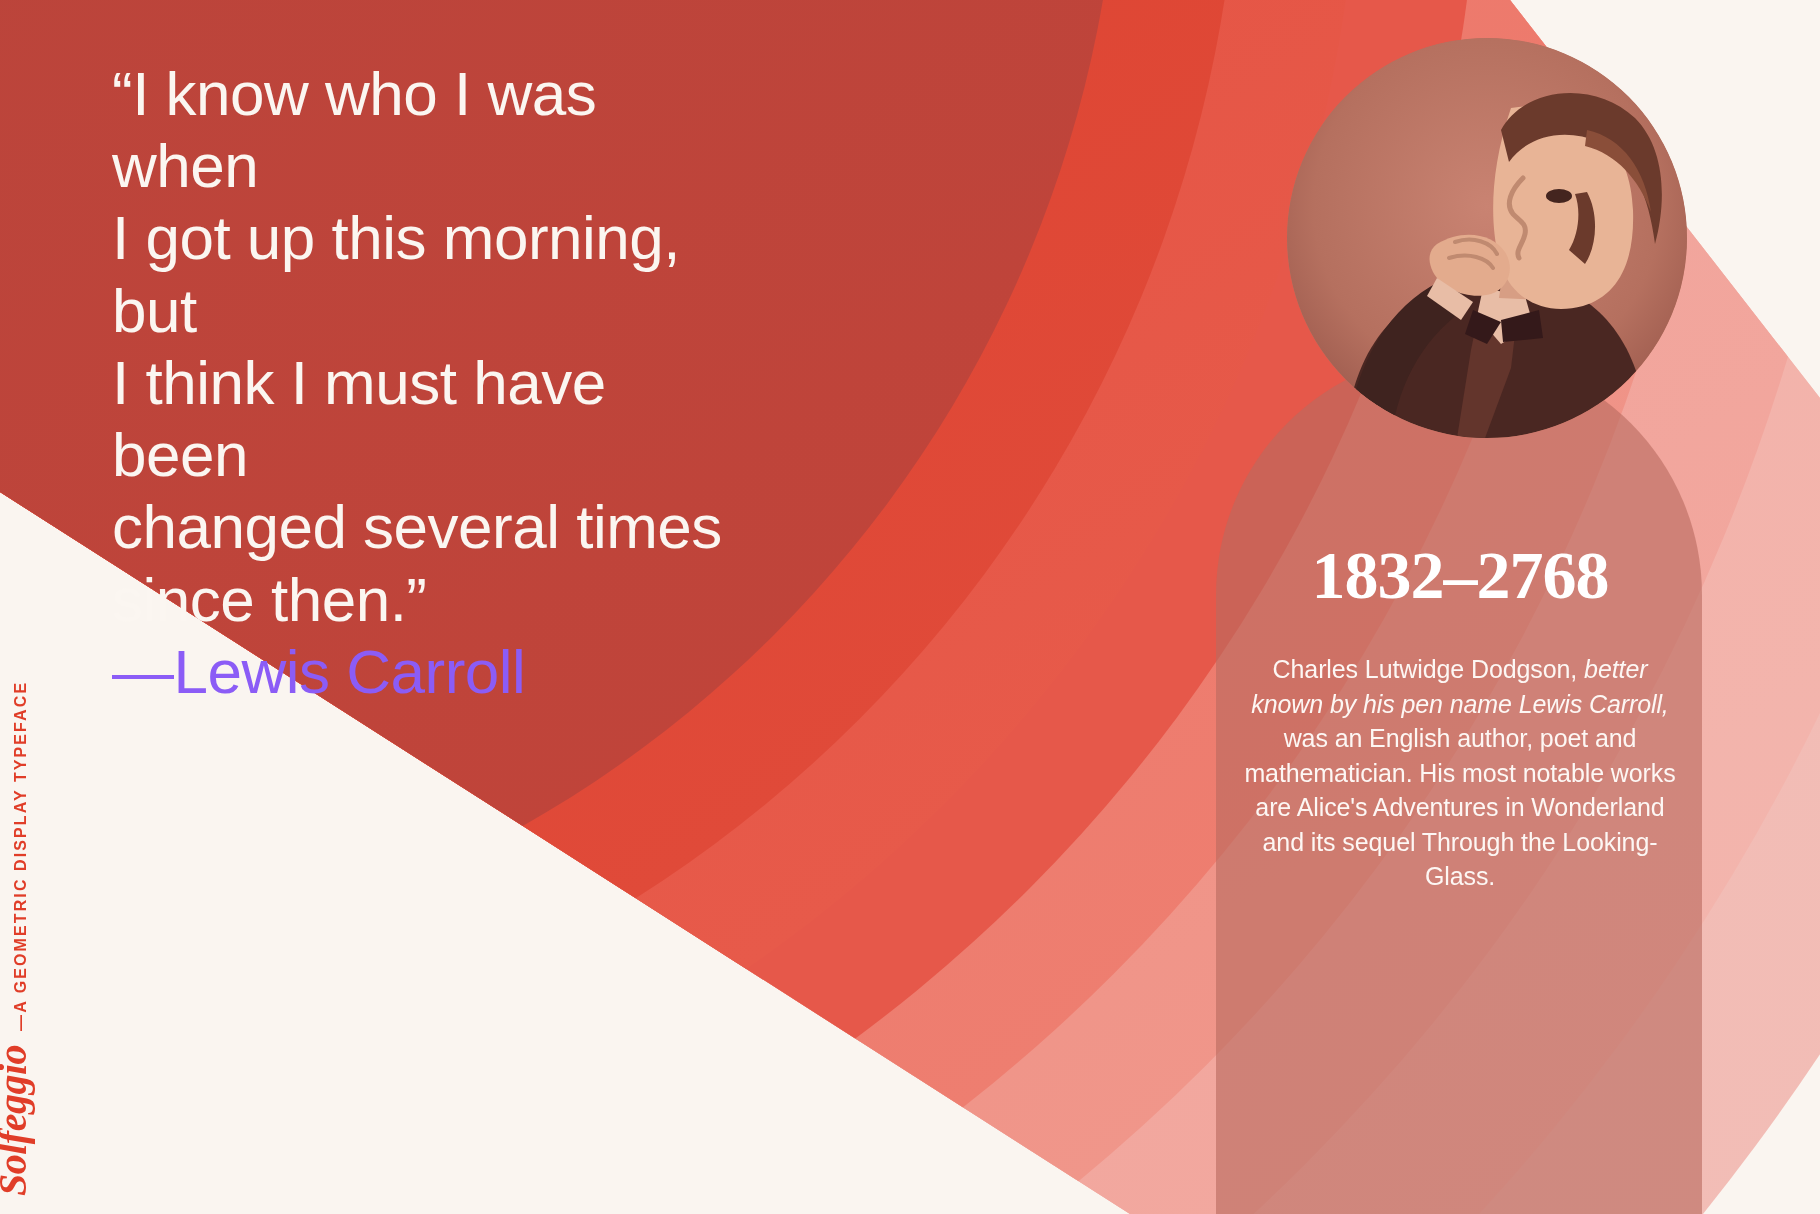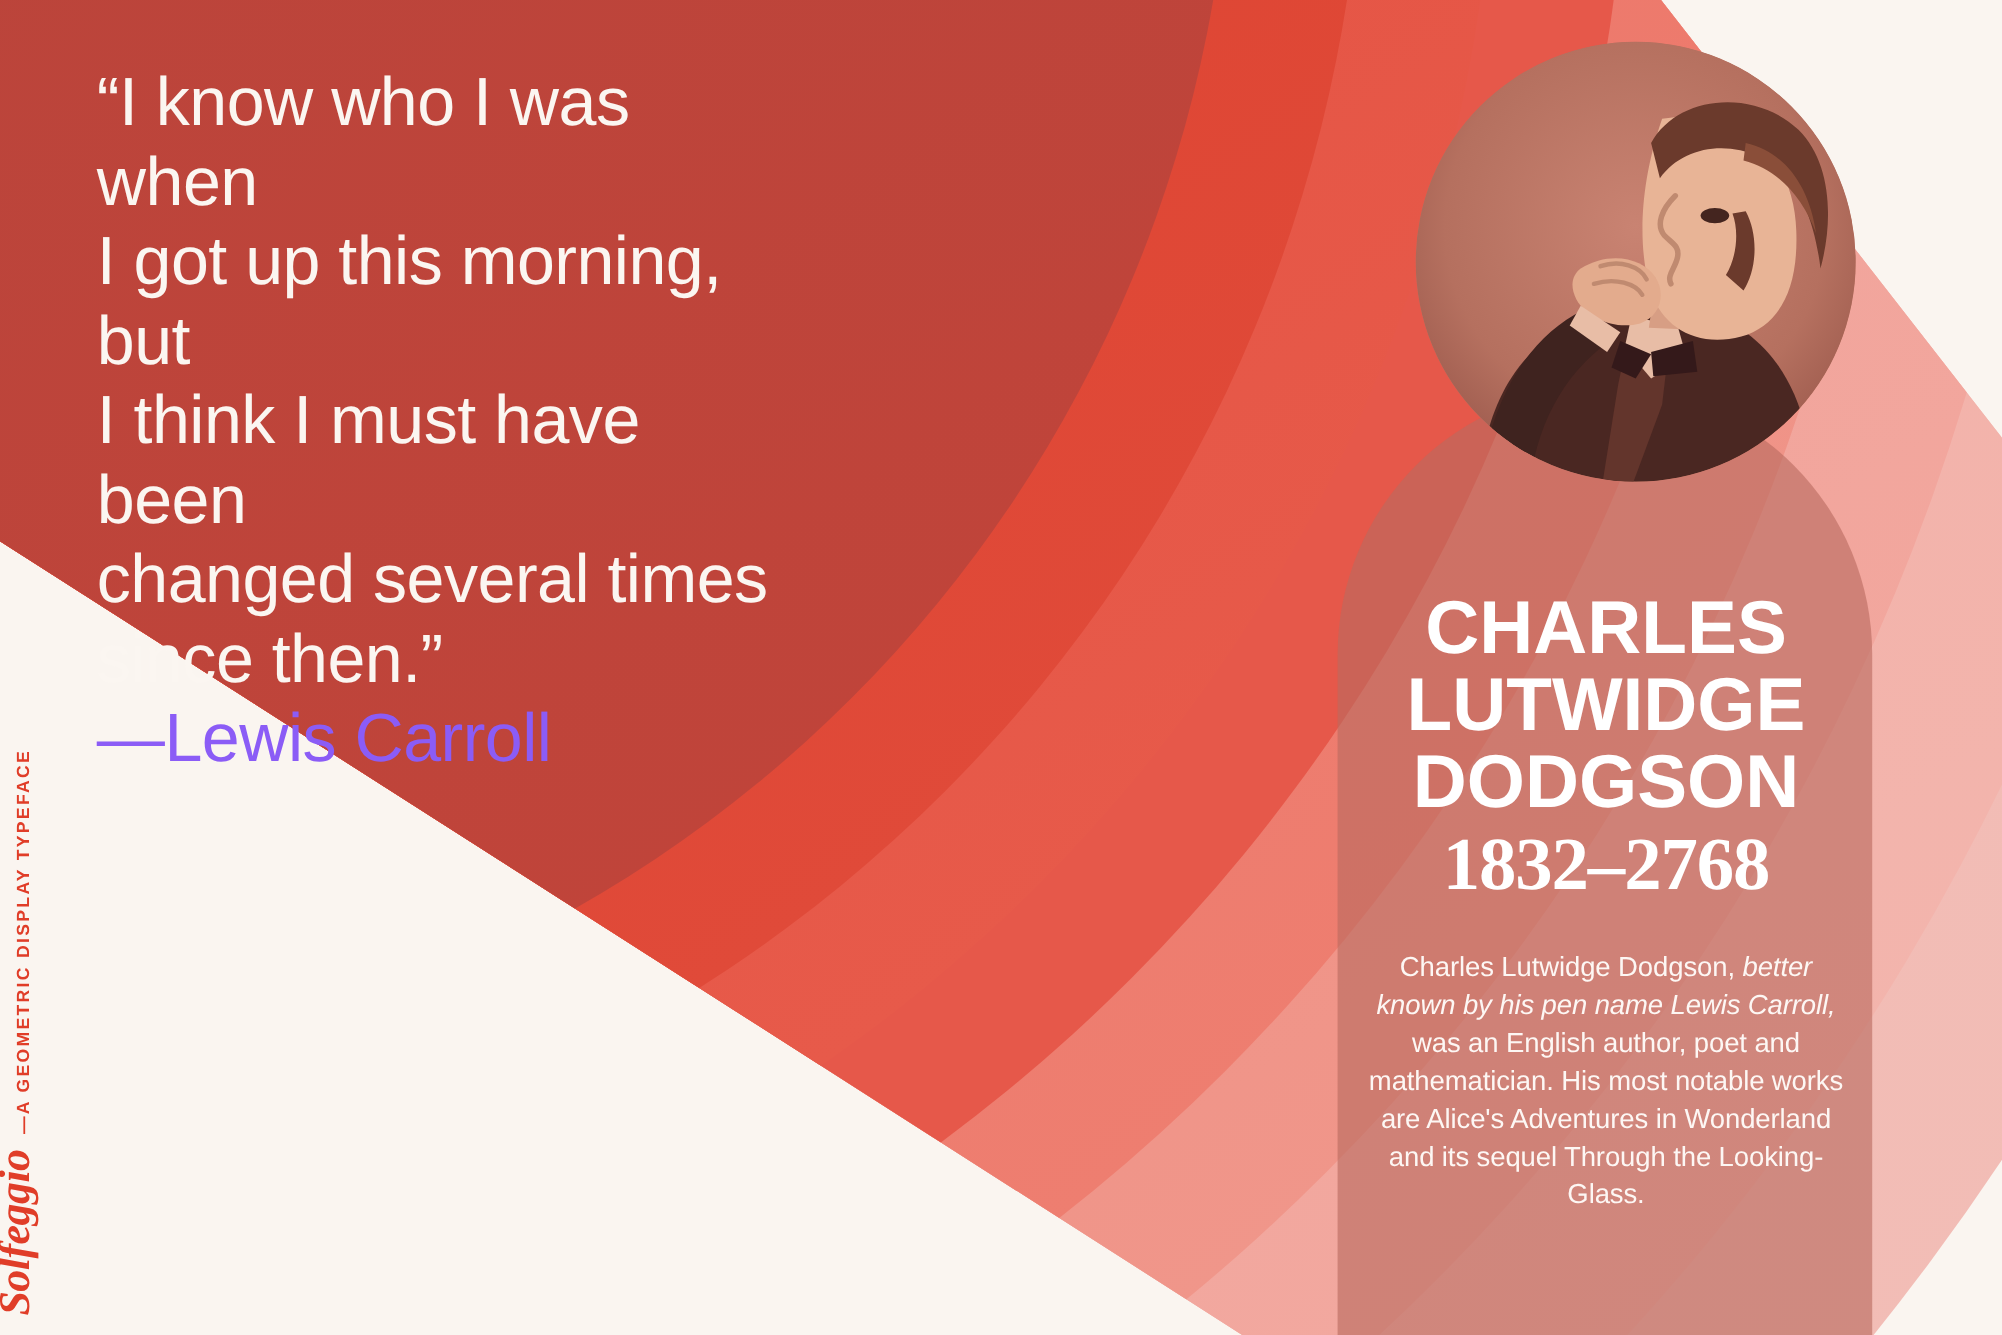--- a/index.html
+++ b/index.html
@@ -24,21 +24,21 @@
     width: 100%;
     height: 100%;
   }
 
   
   .quote-block {
     position: absolute;
     left: 0;
     top: 0;
     width: 960px;
-    padding: 58px 0 0 88px;
+    padding: 58px 0 0 112px;
     box-sizing: border-box;
     z-index: 30;
     pointer-events: none;
   }
 
   .quote-text {
     margin: 0;
     color: #fbf6f1;
     font-family: "Liberation Sans", sans-serif;
     font-size: 62px;
@@ -302,23 +302,20 @@
 since then.”</p>
     <p class="quote-attrib">—Lewis Carroll</p>
   </div>
 
   <div class="brand-rail">
     <span class="brand-name">Solfeggio</span>
     <span class="brand-tagline">—A GEOMETRIC DISPLAY TYPEFACE</span>
   </div>
 
   <div class="bio-column">
-    <h1 class="bio-name">CHARLES
-LUTWIDGE
-DODGSON</h1>
     <div class="bio-years">1832–2768</div>
     <p class="bio-para">
       <span>Charles Lutwidge Dodgson,</span>
       <em>better known by his pen name Lewis Carroll,</em><span> was an English author, poet and mathematician. His most notable works are Alice's Adventures in Wonderland and its sequel Through the Looking-Glass.</span>
     </p>
   </div>
 
 </div>
 
 </body></html>

